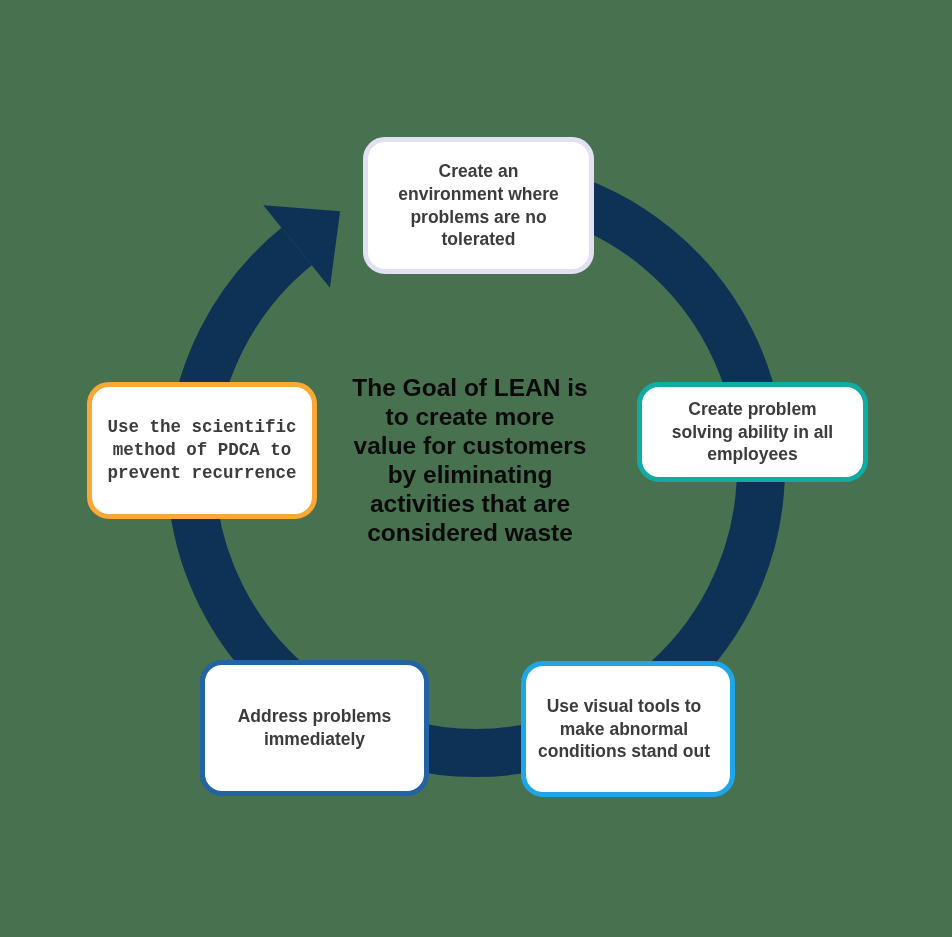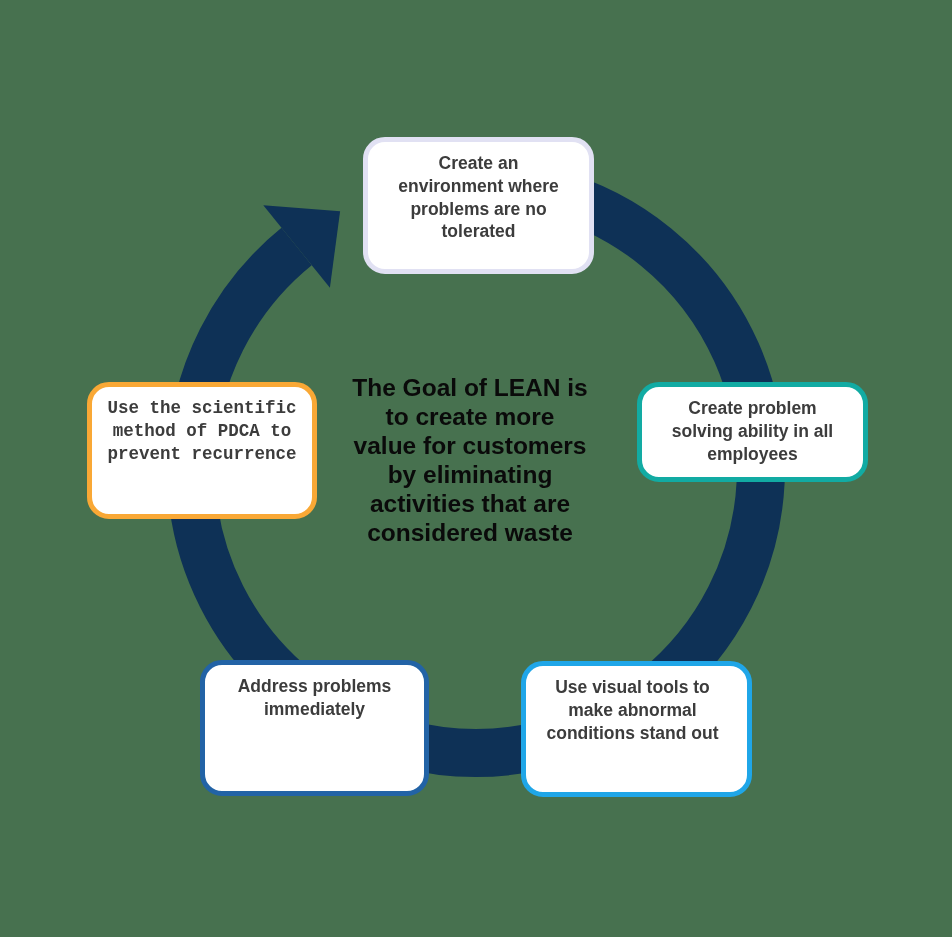--- a/index.html
+++ b/index.html
@@ -23,35 +23,35 @@
   }
   .step-box {
     position: absolute;
     z-index: 2;
     box-sizing: border-box;
     background: #ffffff;
     border-style: solid;
     border-width: 5px;
     border-radius: 22px;
     display: flex;
-    align-items: flex-start;
+    align-items: center;
     justify-content: center;
     padding: 10px 14px;
   }
   .step-label {
     font-size: 17.5px;
     font-weight: 600;
     color: #3c3c3c;
     text-align: center;
     line-height: 1.3;
     white-space: pre-line;
   }
   .box-top          { left: 363px; top: 137px; width: 231px; height: 137px; }
   .box-right        { left: 637px; top: 382px; width: 231px; height: 100px; }
-  .box-bottom-right { left: 521px; top: 661px; width: 231px; height: 136px; padding-left: 6px; }
+  .box-bottom-right { left: 521px; top: 661px; width: 214px; height: 136px; padding-left: 6px; }
   .box-bottom-left  { left: 200px; top: 660px; width: 229px; height: 136px; }
   .box-left         { left:  87px; top: 382px; width: 230px; height: 137px; font-family: Liberation Mono, monospace; }
   .center-text {
     position: absolute;
     z-index: 2;
     left: 328px;
     top: 374px;
     width: 284px;
     text-align: center;
     font-size: 24.5px;

